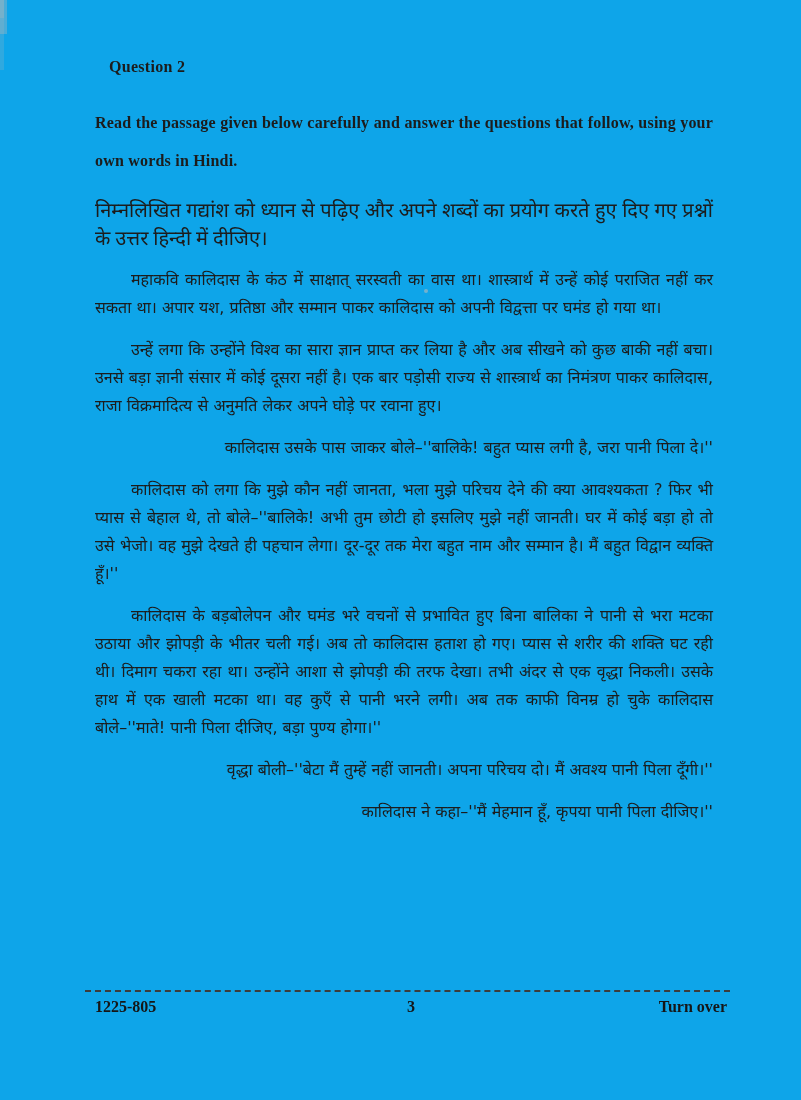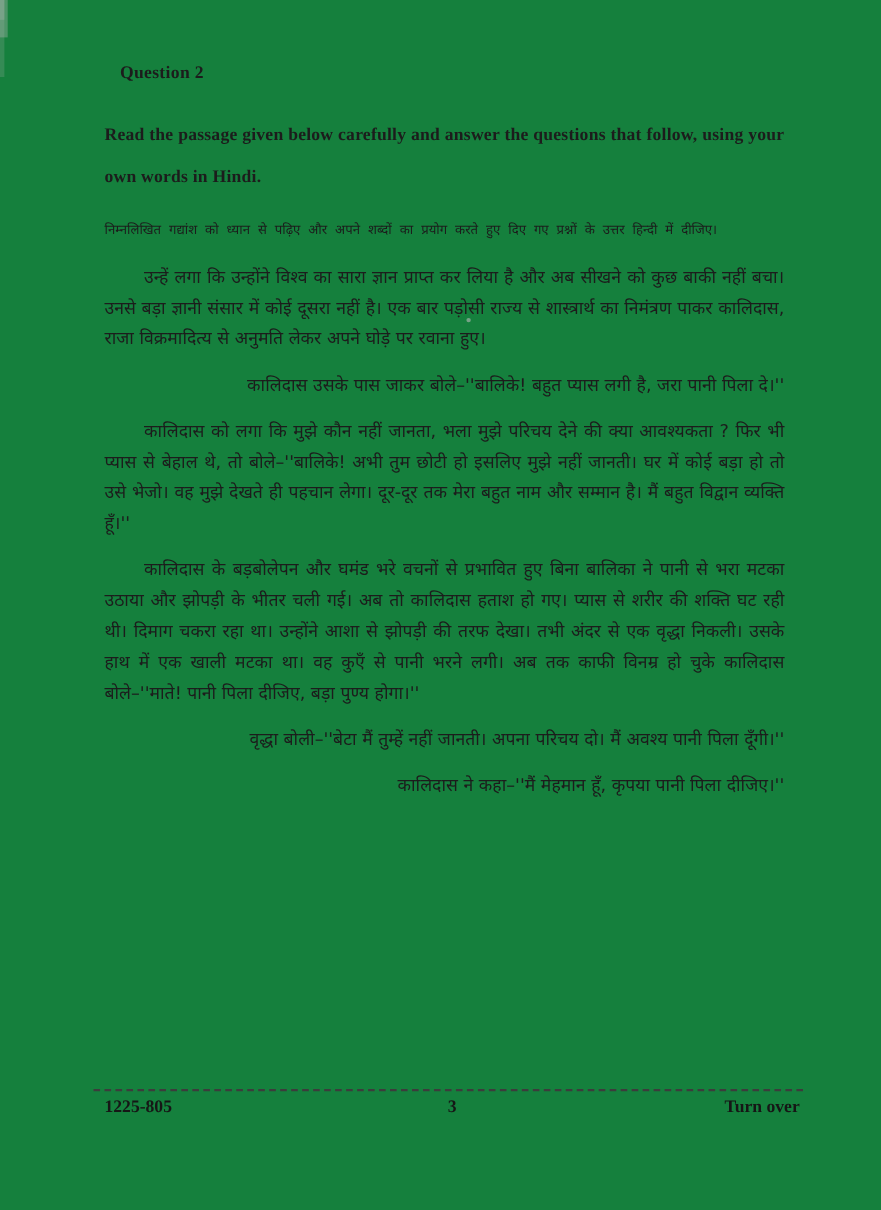--- a/index.html
+++ b/index.html
@@ -4,21 +4,21 @@
 <style>
   html, body {
     margin: 0;
     padding: 0;
     background: #ffffff;
   }
   .page {
     position: relative;
     width: 801px;
     height: 1100px;
-    background: #15803d;
+    background: #0ea5e9;
     overflow: hidden;
     color: #1c1c1c;
   }
   .content {
     position: absolute;
     left: 95px;
     top: 58px;
     width: 618px;
   }
   .question-label {
@@ -31,22 +31,22 @@
   .instruction-en {
     font-family: "Liberation Serif", serif;
     font-weight: 700;
     font-size: 16px;
     line-height: 38px;
     text-align: justify;
     margin: 0 0 16px 0;
     letter-spacing: 0.2px;
   }
   .instruction-hi {
-    font-family: Liberation Mono, monospace;
-    font-size: 12px;
+    font-family: Liberation Serif, serif;
+    font-size: 20px;
     line-height: 28px;
     text-align: justify;
     margin: 0 0 14px 0;
   }
   .para {
     font-family: "DejaVu Sans", sans-serif;
     font-size: 16px;
     line-height: 28px;
     text-align: justify;
     text-indent: 36px;
@@ -98,20 +98,21 @@
   <div class="artifact dot"></div>
 
   <div class="content">
 
     <div class="question-label">Question 2</div>
 
     <p class="instruction-en">Read the passage given below carefully and answer the questions that follow, using your own words in Hindi.</p>
 
     <p class="instruction-hi">निम्नलिखित गद्यांश को ध्यान से पढ़िए और अपने शब्दों का प्रयोग करते हुए दिए गए प्रश्नों के उत्तर हिन्दी में दीजिए।</p>
 
+    <p class="para">महाकवि कालिदास के कंठ में साक्षात् सरस्वती का वास था। शास्त्रार्थ में उन्हें कोई पराजित नहीं कर सकता था। अपार यश, प्रतिष्ठा और सम्मान पाकर कालिदास को अपनी विद्वत्ता पर घमंड हो गया था।</p>
 
     <p class="para">उन्हें लगा कि उन्होंने विश्व का सारा ज्ञान प्राप्त कर लिया है और अब सीखने को कुछ बाकी नहीं बचा। उनसे बड़ा ज्ञानी संसार में कोई दूसरा नहीं है। एक बार पड़ोसी राज्य से शास्त्रार्थ का निमंत्रण पाकर कालिदास, राजा विक्रमादित्य से अनुमति लेकर अपने घोड़े पर रवाना हुए।</p>
 
 
 
     <p class="para dialogue">कालिदास उसके पास जाकर बोले–''बालिके! बहुत प्यास लगी है, जरा पानी पिला दे।''</p>
 
 
     <p class="para">कालिदास को लगा कि मुझे कौन नहीं जानता, भला मुझे परिचय देने की क्या आवश्यकता ? फिर भी प्यास से बेहाल थे, तो बोले–''बालिके! अभी तुम छोटी हो इसलिए मुझे नहीं जानती। घर में कोई बड़ा हो तो उसे भेजो। वह मुझे देखते ही पहचान लेगा। दूर-दूर तक मेरा बहुत नाम और सम्मान है। मैं बहुत विद्वान व्यक्ति हूँ।''</p>
 

